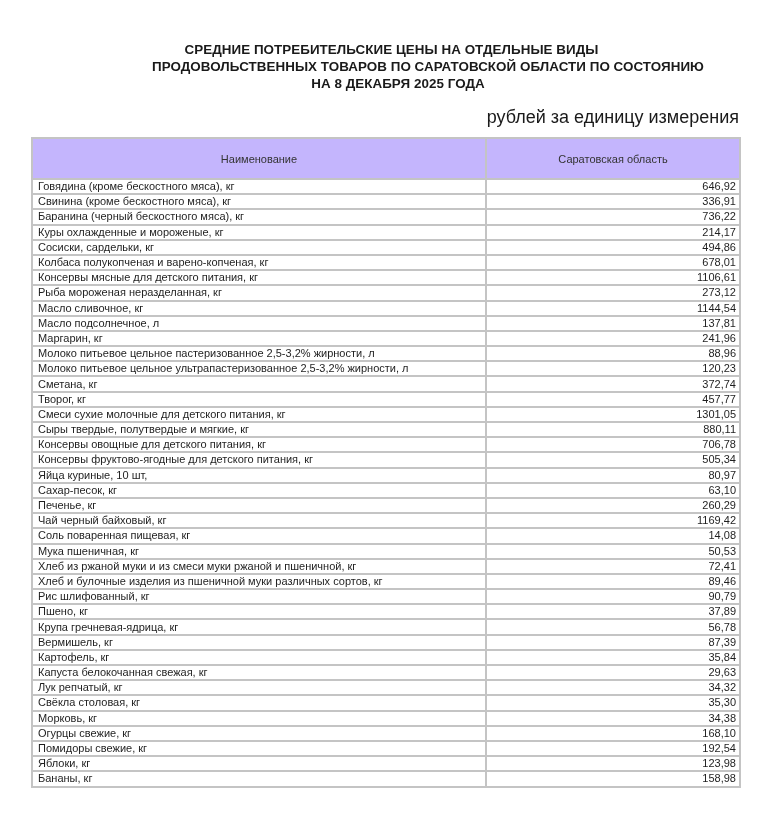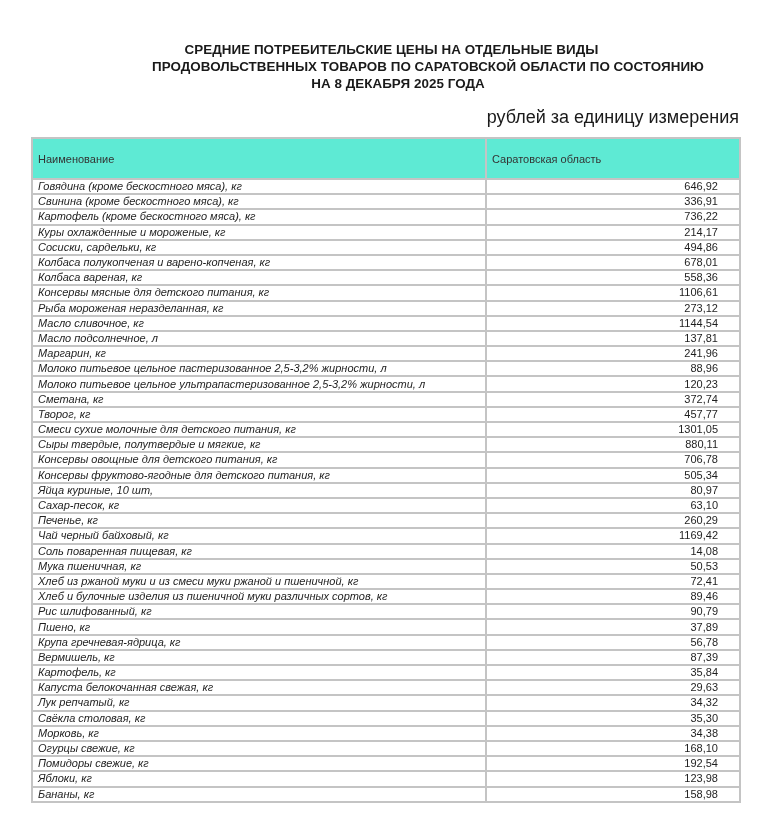--- a/index.html
+++ b/index.html
@@ -47,34 +47,34 @@
       font-size: 11px;
       table-layout: fixed;
     }
     table.prices th, table.prices td {
       border: 2px solid #c4c4c4;
       padding: 0 5px;
       overflow: hidden;
       white-space: nowrap;
     }
     table.prices th {
-      background: #5eead4;
+      background: #c4b5fd;
       font-weight: normal;
       font-size: 11px;
       height: 39px;
-      text-align: left;
+      text-align: center;
       color: #333;
     }
     table.prices td {
       height: 13.2px;
       line-height: 13px;
       color: #1e1e1e;
     }
-    table.prices td.name { text-align: left; padding-left: 5px; font-style: italic; }
-    table.prices td.val { text-align: right; padding-right: 21px; }
+    table.prices td.name { text-align: left; padding-left: 5px; }
+    table.prices td.val { text-align: right; padding-right: 3px; }
     col.c1 { width: 454px; }
     col.c2 { width: 254px; }
   </style>
 </head>
 <body>
 
 <div class="title">
   <div class="l1">СРЕДНИЕ ПОТРЕБИТЕЛЬСКИЕ ЦЕНЫ НА ОТДЕЛЬНЫЕ ВИДЫ</div>
   <div class="l2">ПРОДОВОЛЬСТВЕННЫХ ТОВАРОВ ПО САРАТОВСКОЙ ОБЛАСТИ ПО СОСТОЯНИЮ</div>
   <div class="l3">НА 8 ДЕКАБРЯ 2025 ГОДА</div>
@@ -96,40 +96,36 @@
   <tbody id="rows">
       <tr>
         <td class="name">Говядина (кроме бескостного мяса), кг</td>
         <td class="val">646,92</td>
       </tr>
       <tr>
         <td class="name">Свинина (кроме бескостного мяса), кг</td>
         <td class="val">336,91</td>
       </tr>
       <tr>
-        <td class="name">Картофель (кроме бескостного мяса), кг</td>
+        <td class="name">Баранина (черный бескостного мяса), кг</td>
         <td class="val">736,22</td>
       </tr>
       <tr>
         <td class="name">Куры охлажденные и мороженые, кг</td>
         <td class="val">214,17</td>
       </tr>
       <tr>
         <td class="name">Сосиски, сардельки, кг</td>
         <td class="val">494,86</td>
       </tr>
       <tr>
         <td class="name">Колбаса полукопченая и варено-копченая, кг</td>
         <td class="val">678,01</td>
       </tr>
       <tr>
-        <td class="name">Колбаса вареная, кг</td>
-        <td class="val">558,36</td>
-      </tr>
-      <tr>
         <td class="name">Консервы мясные для детского питания, кг</td>
         <td class="val">1106,61</td>
       </tr>
       <tr>
         <td class="name">Рыба мороженая неразделанная, кг</td>
         <td class="val">273,12</td>
       </tr>
       <tr>
         <td class="name">Масло сливочное, кг</td>
         <td class="val">1144,54</td>

